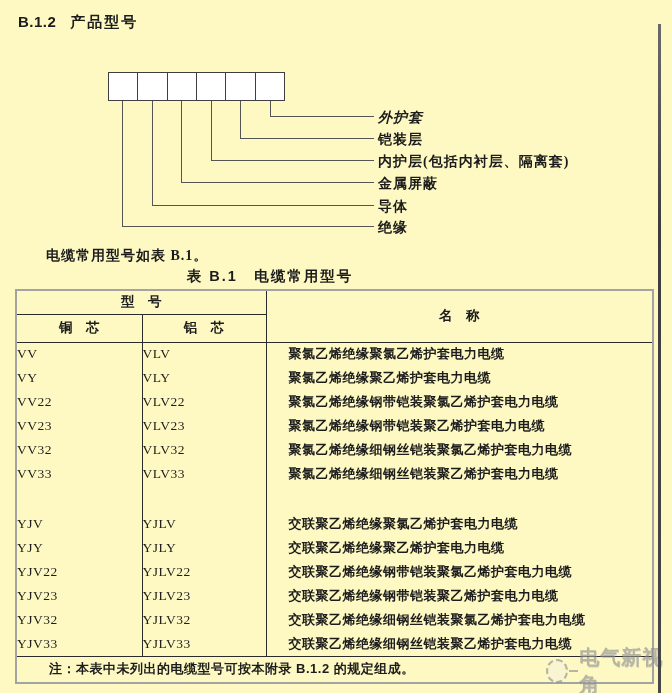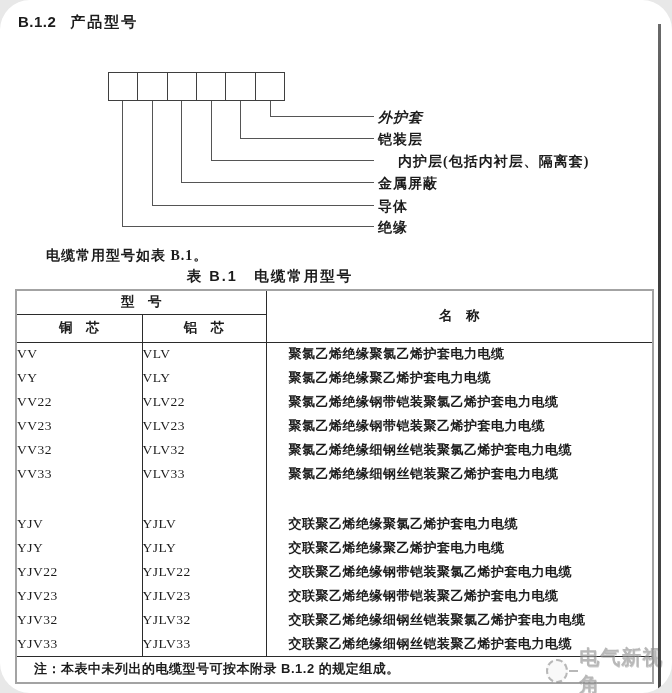--- a/index.html
+++ b/index.html
@@ -1,20 +1,19 @@
 <!DOCTYPE html>
 <html><head>
 <meta charset="utf-8">
 <style>
   html,body{margin:0;padding:0;background:#e8e8e8;}
   .page{
     position:relative; width:672px; height:693px; margin:0 auto;
-    background:#ffffff; overflow:hidden; color:#1c1c1c;
+    background:#fef9c3; overflow:hidden; color:#1c1c1c;
     font-family:"Liberation Serif","DejaVu Serif",serif;
-    border-radius:30px;
   }
   
   .heading{position:absolute; left:18px; top:13px; font-size:15px; font-weight:700;
            font-family:"Liberation Sans","DejaVu Sans",sans-serif;}
   .heading .num{letter-spacing:0.5px;}
   .heading .ttl{margin-left:14px; letter-spacing:2px;}
   .intro{position:absolute; left:46px; top:38px; font-size:14px; font-weight:600; letter-spacing:1px;}
   .intro sup{font-size:9px; font-weight:400;}
   .tableref{position:absolute; left:46px; top:247px; font-size:14px; font-weight:600; letter-spacing:1px;}
   .tabletitle{position:absolute; left:0; top:267px; width:540px; text-align:center;
@@ -43,21 +42,21 @@
   .cable-table tbody tr{height:24px;}
   .cable-table tbody tr.spacer{height:26px;}
   .cable-table td.cu, .cable-table td.al{
     vertical-align:middle; font-size:13.5px; letter-spacing:0.5px;
     border-right:1px solid #2b2b2b;}
   .cable-table td.name{
     text-align:left; vertical-align:middle; padding-left:22px;
     font-size:13px; font-weight:600; letter-spacing:0.5px;
     font-family:"Liberation Sans","DejaVu Sans",sans-serif;}
   tr.note-row{height:27px;}
-  tr.note-row td{border-top:1px solid #2b2b2b; text-align:left; padding-left:17px;
+  tr.note-row td{border-top:1px solid #2b2b2b; text-align:left; padding-left:32px;
     font-size:13px; font-weight:600; letter-spacing:0.5px; vertical-align:middle;
     font-family:"Liberation Sans","DejaVu Sans",sans-serif;}
   
   .watermark{position:absolute; left:546px; top:644px; display:flex; align-items:center; z-index:5; opacity:0.62;}
   .wicon{width:24px; height:24px; border:2px dashed #8d8d8d; border-radius:50%;
          background:rgba(235,235,235,.5); box-sizing:border-box;}
   .wdash{width:11px; height:0; border-top:2px solid #8d8d8d; margin:0 1px;}
   .wtext{font-size:20px; font-weight:700; color:#8d8d8d; letter-spacing:1px;
          font-family:"Liberation Sans","DejaVu Sans",sans-serif;
          text-shadow:0.5px 0.5px 0 #b5b5b5;}
@@ -85,21 +84,21 @@
   </div>
   <div class="conn" style="left:270px; top:101px; width:104px; height:16px;"></div>
   <div class="conn" style="left:240px; top:101px; width:134px; height:38px;"></div>
   <div class="conn" style="left:211px; top:101px; width:163px; height:60px;"></div>
   <div class="conn" style="left:181px; top:101px; width:193px; height:82px;"></div>
   <div class="conn" style="left:152px; top:101px; width:222px; height:105px;"></div>
   <div class="conn" style="left:122px; top:101px; width:252px; height:126px;"></div>
 
   <div class="dlabel" style="top:109px;font-style:italic;">外护套</div>
   <div class="dlabel" style="top:131px;">铠装层</div>
-  <div class="dlabel" style="top:153px;margin-left:20px;">内护层(包括内衬层、隔离套)</div>
+  <div class="dlabel" style="top:153px;">内护层(包括内衬层、隔离套)</div>
   <div class="dlabel" style="top:175px;">金属屏蔽</div>
   <div class="dlabel" style="top:198px;">导体</div>
   <div class="dlabel" style="top:219px;">绝缘</div>
 
   <div class="tableref">电缆常用型号如表 B.1。</div>
   <div class="tabletitle">表 B.1　电缆常用型号</div>
 
   <table class="cable-table">
     <colgroup>
         <col style="width:126px">

